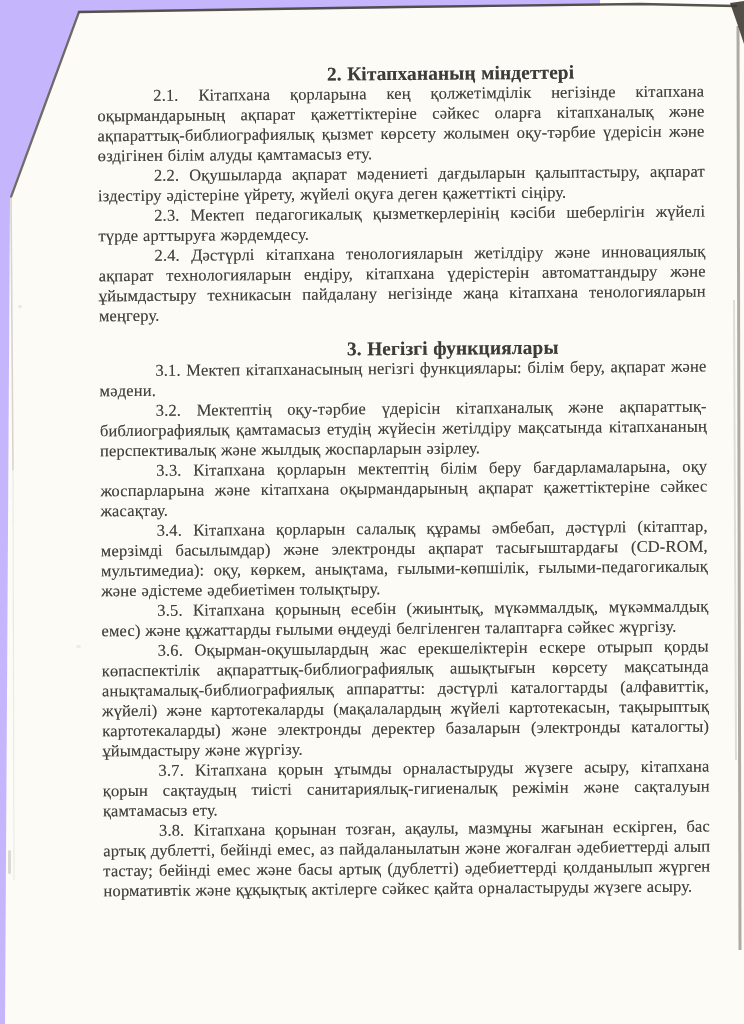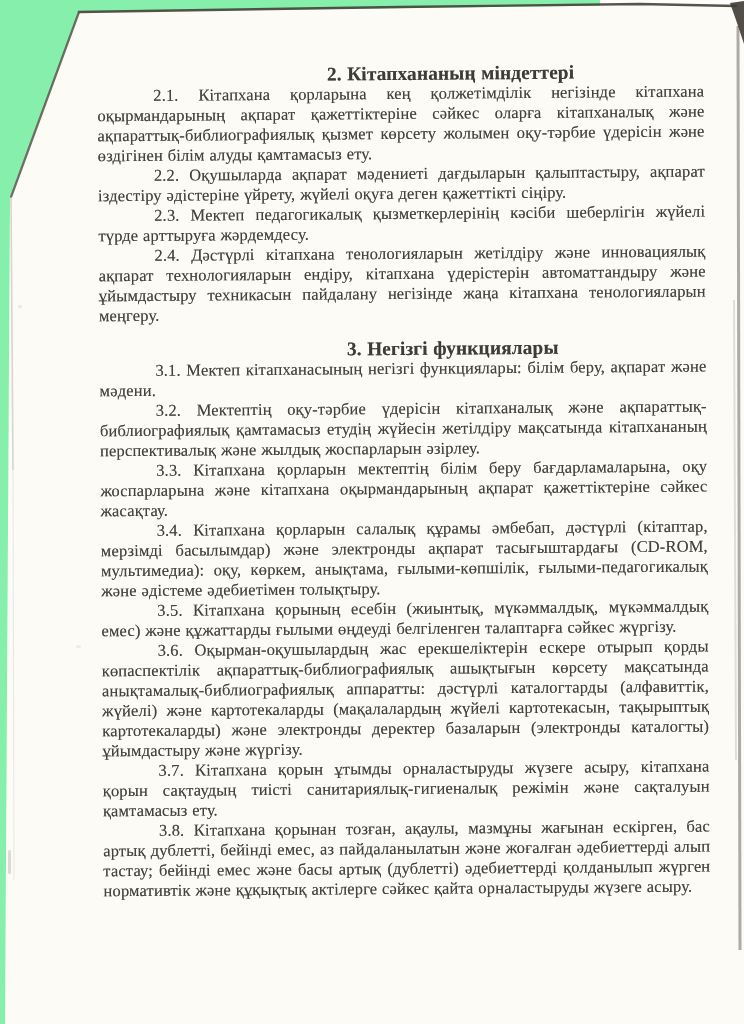--- a/index.html
+++ b/index.html
@@ -8,21 +8,21 @@
     background: #fdfdfc;
     width: 744px;
     height: 1024px;
     overflow: hidden;
     font-family: "Liberation Serif", "DejaVu Serif", serif;
   }
   .scan-frame {
     position: relative;
     width: 600px;
     height: 1024px;
-    background: #86efac;
+    background: #c4b5fd;
   }
   .edge-svg {
     position: absolute;
     left: 0; top: 0;
     width: 744px;
     height: 1024px;
     pointer-events: none;
   }
   .doc-text {
     position: absolute;

